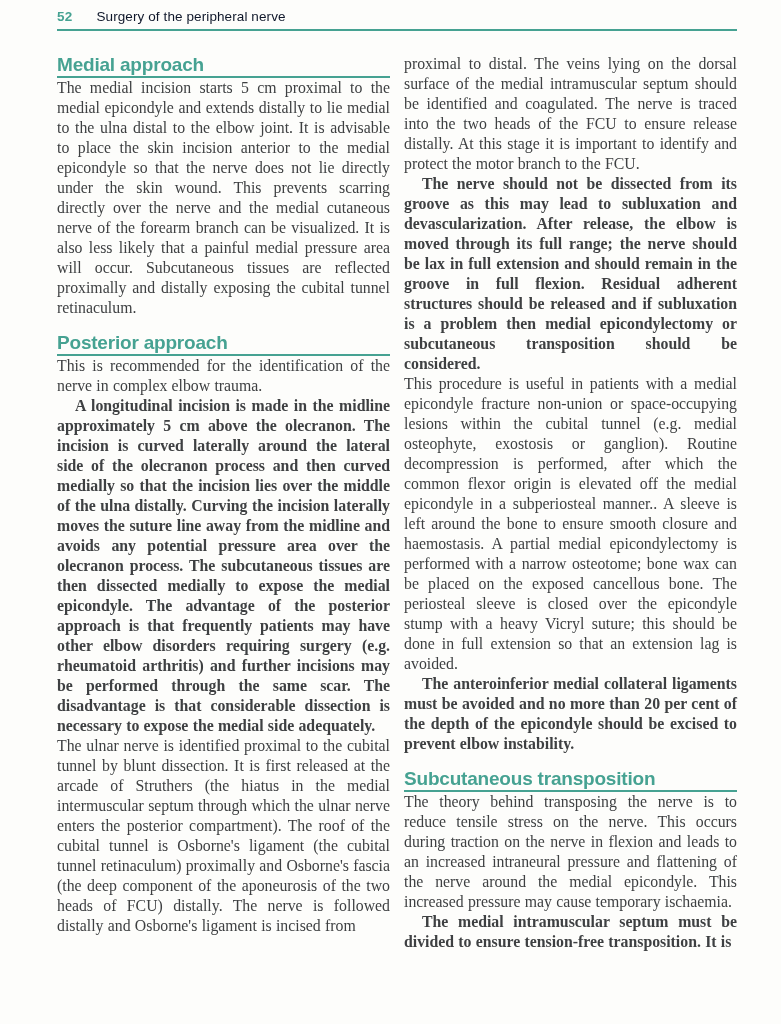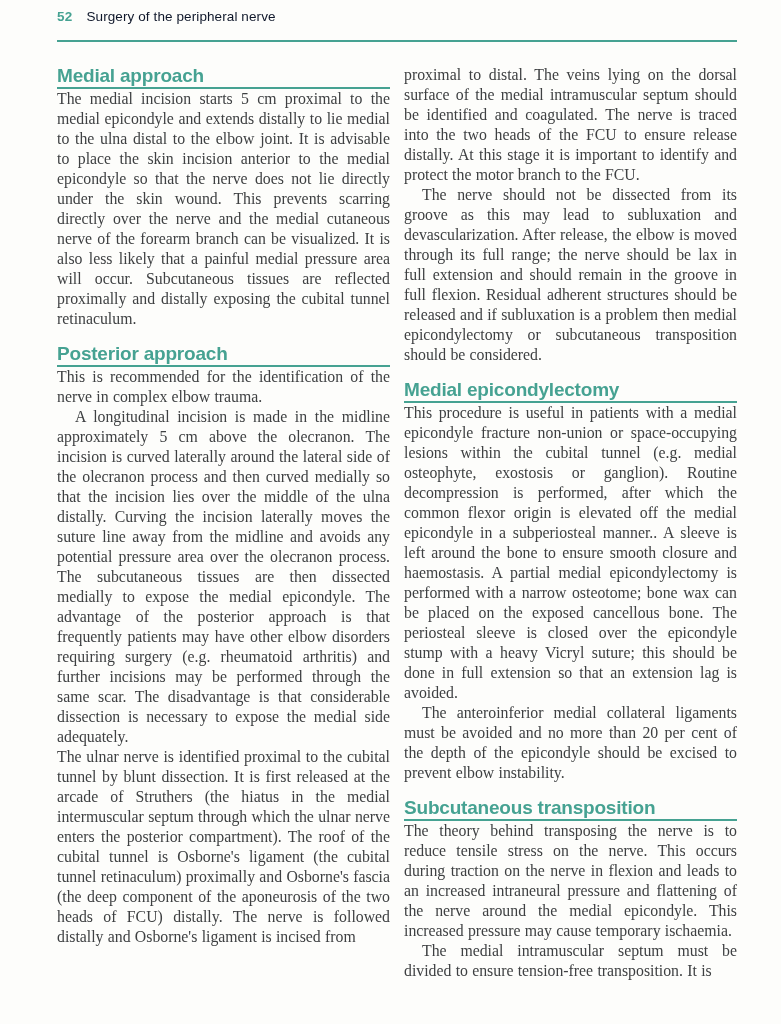--- a/index.html
+++ b/index.html
@@ -11,23 +11,23 @@
     background: #fdfdfb;
     box-sizing: border-box;
     padding: 9px 44px 0 57px;
     overflow: hidden;
     font-family: "Liberation Serif", "DejaVu Serif", serif;
   }
   
   .page-header {
     display: flex;
     align-items: baseline;
-    gap: 14px;
+    gap: 24px;
     border-bottom: 2px solid #46a292;
-    padding-bottom: 16px;
+    padding-bottom: 5px;
     font-family: "Liberation Sans", "DejaVu Sans", sans-serif;
   }
   .pagenum {
     color: #46a292;
     font-size: 13.5px;
     font-weight: 700;
     letter-spacing: 0.2px;
   }
   .running-title {
     color: #0f172a;
@@ -62,20 +62,21 @@
     line-height: 20px;
     color: #3e4042;
     text-align: justify;
     margin: 0 0 0 0;
     word-spacing: 0.02em;
   }
   .para.cont { margin-top: 0; }
   .para.indent {
     margin-top: 0;
     text-indent: 18px;
+    font-weight: bold;
   }
 </style>
 </head>
 <body>
 
 <div class="page">
 
   <header class="page-header">
     <span class="pagenum">52</span>
     <span class="running-title">Surgery of the peripheral nerve</span>
@@ -103,21 +104,20 @@
     </section>
 
     <section class="col">
 
       <article class="sec">
         <p class="para cont">proximal to distal. The veins lying on the dorsal surface of the medial intramuscular septum should be identified and coagulated. The nerve is traced into the two heads of the FCU to ensure release distally. At this stage it is important to identify and protect the motor branch to the FCU.</p>
         <p class="para indent">The nerve should not be dissected from its groove as this may lead to subluxation and devascularization. After release, the elbow is moved through its full range; the nerve should be lax in full extension and should remain in the groove in full flexion. Residual adherent structures should be released and if subluxation is a problem then medial epicondylectomy or subcutaneous transposition should be considered.</p>
       </article>
 
       <article class="sec">
-        <h2 class="sec-heading">Medial epicondylectomy</h2>
         <p class="para">This procedure is useful in patients with a medial epicondyle fracture non-union or space-occupying lesions within the cubital tunnel (e.g. medial osteophyte, exostosis or ganglion). Routine decompression is performed, after which the common flexor origin is elevated off the medial epicondyle in a subperiosteal manner.. A sleeve is left around the bone to ensure smooth closure and haemostasis. A partial medial epicondylectomy is performed with a narrow osteotome; bone wax can be placed on the exposed cancellous bone. The periosteal sleeve is closed over the epicondyle stump with a heavy Vicryl suture; this should be done in full extension so that an extension lag is avoided.</p>
         <p class="para indent">The anteroinferior medial collateral ligaments must be avoided and no more than 20 per cent of the depth of the epicondyle should be excised to prevent elbow instability.</p>
       </article>
 
       <article class="sec">
         <h2 class="sec-heading">Subcutaneous transposition</h2>
         <p class="para">The theory behind transposing the nerve is to reduce tensile stress on the nerve. This occurs during traction on the nerve in flexion and leads to an increased intraneural pressure and flattening of the nerve around the medial epicondyle. This increased pressure may cause temporary ischaemia.</p>
         <p class="para indent">The medial intramuscular septum must be divided to ensure tension-free transposition. It is</p>
       </article>
 

